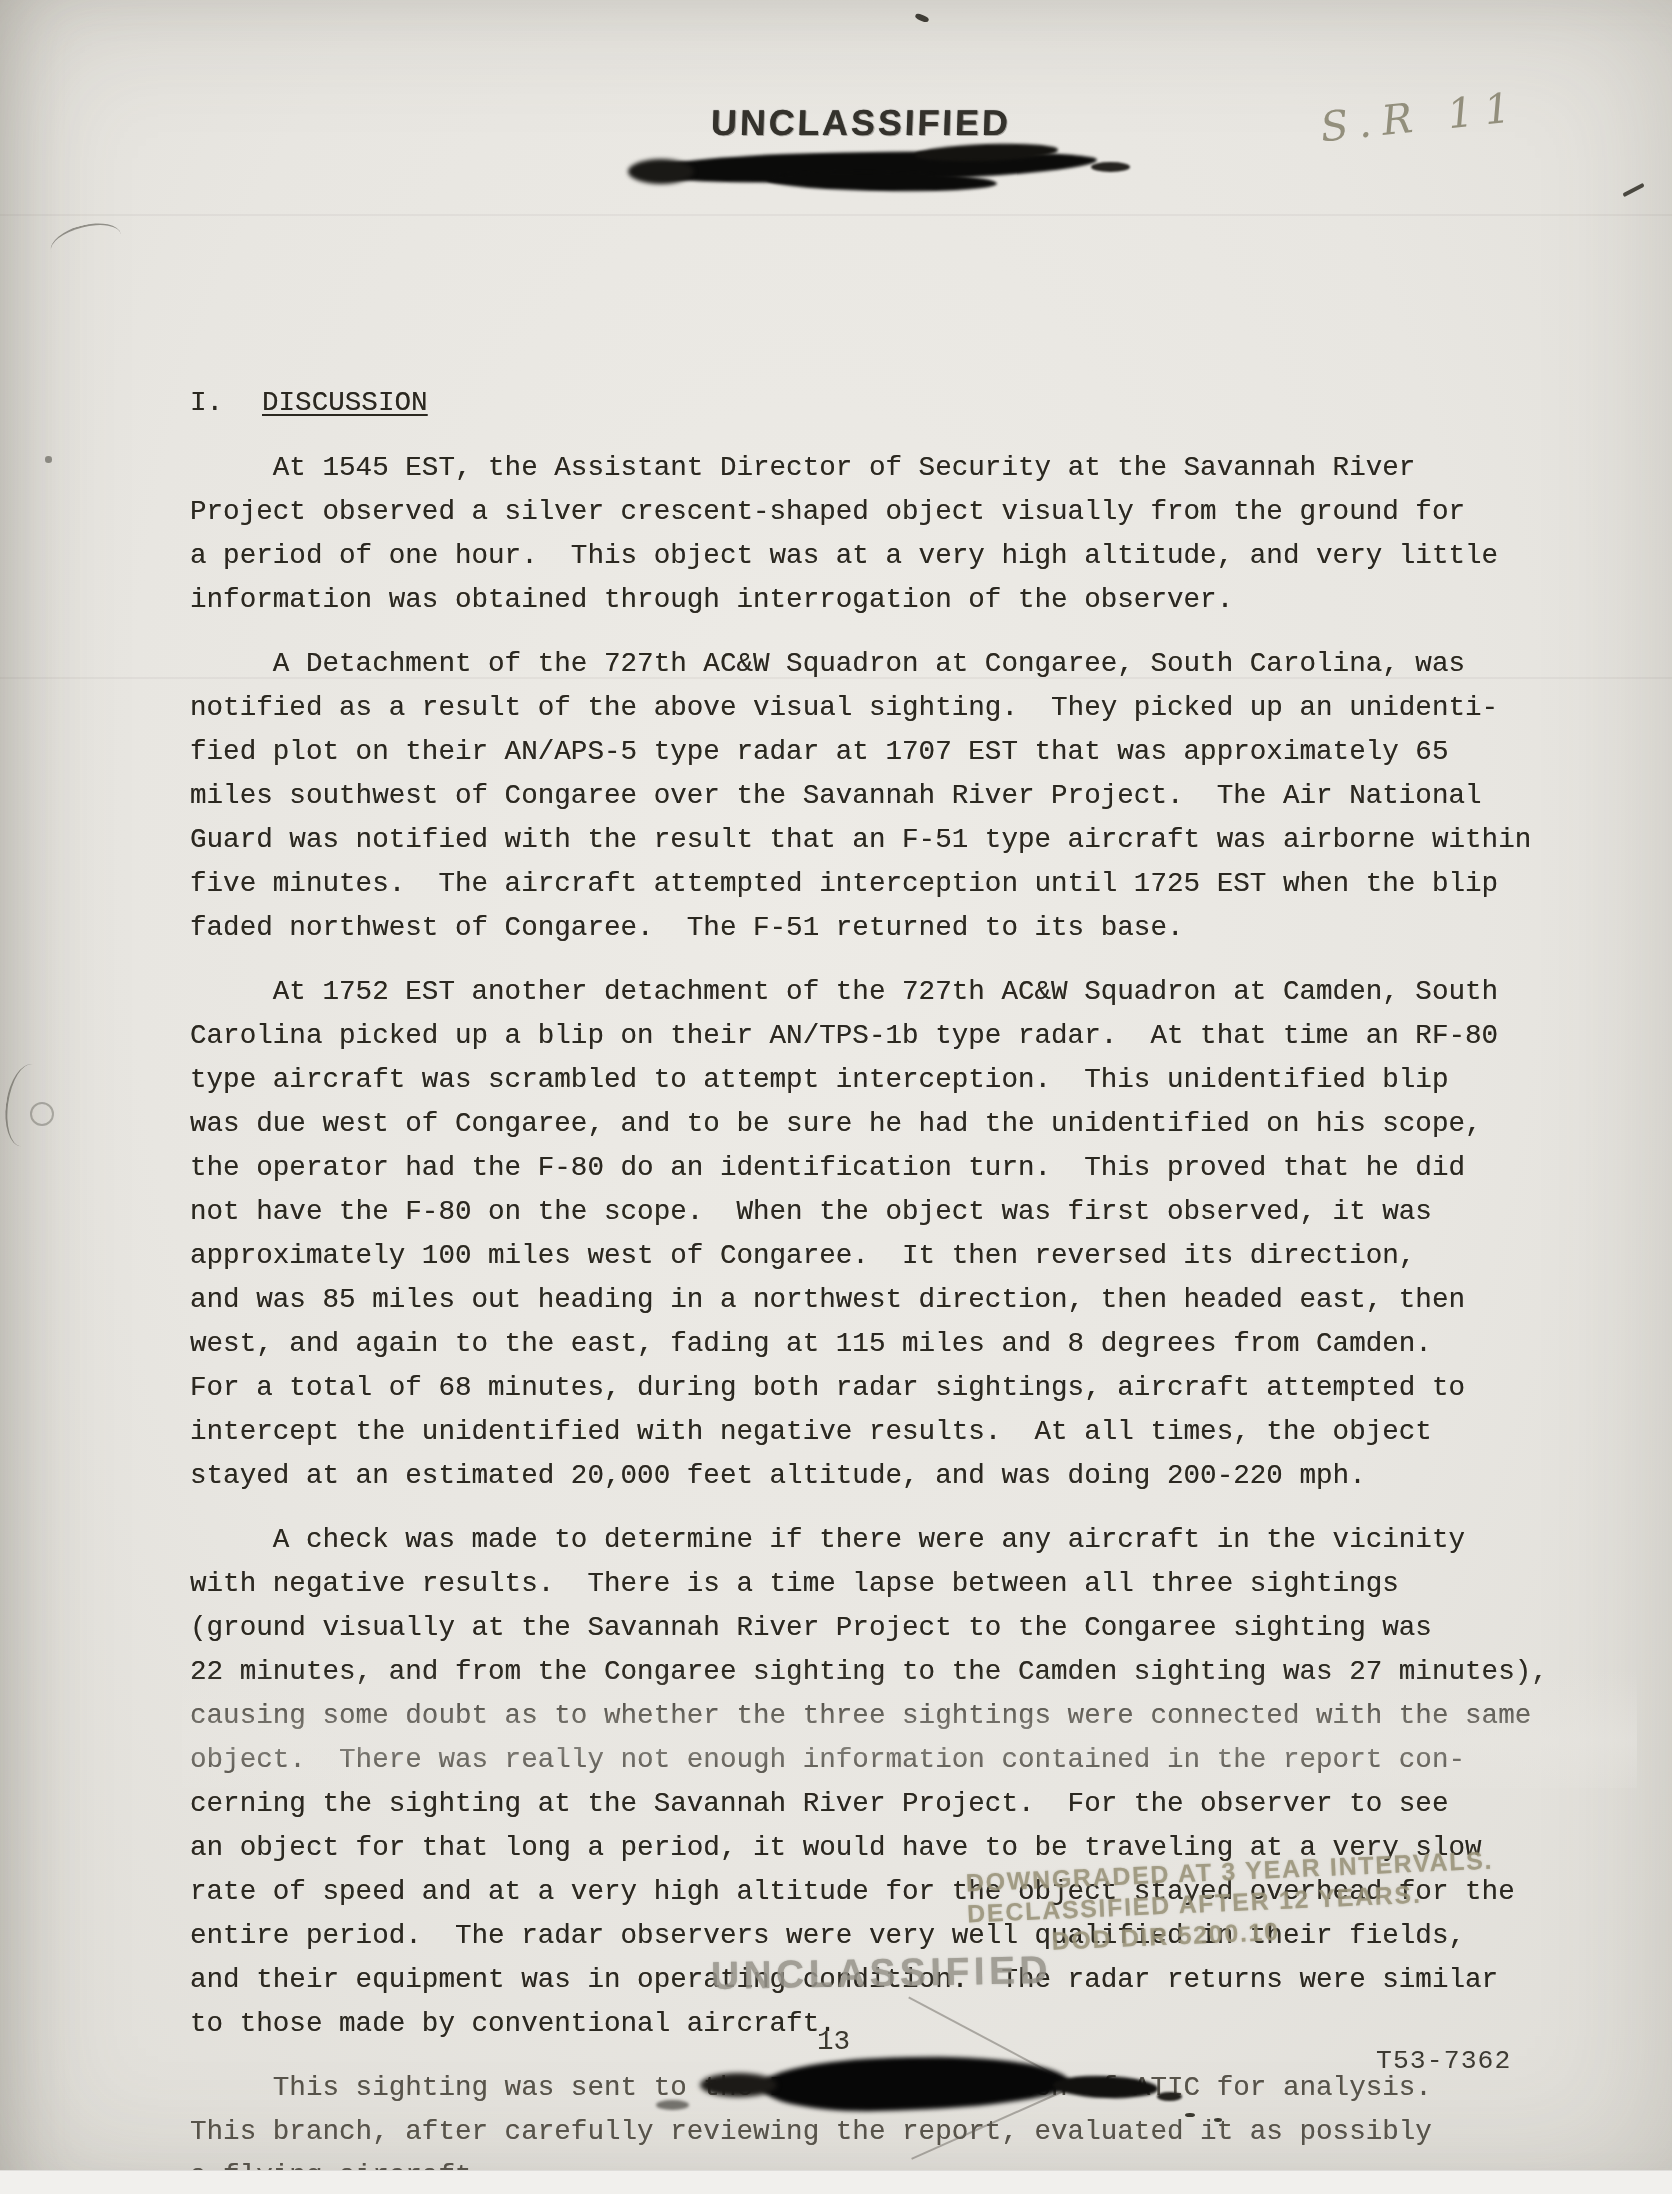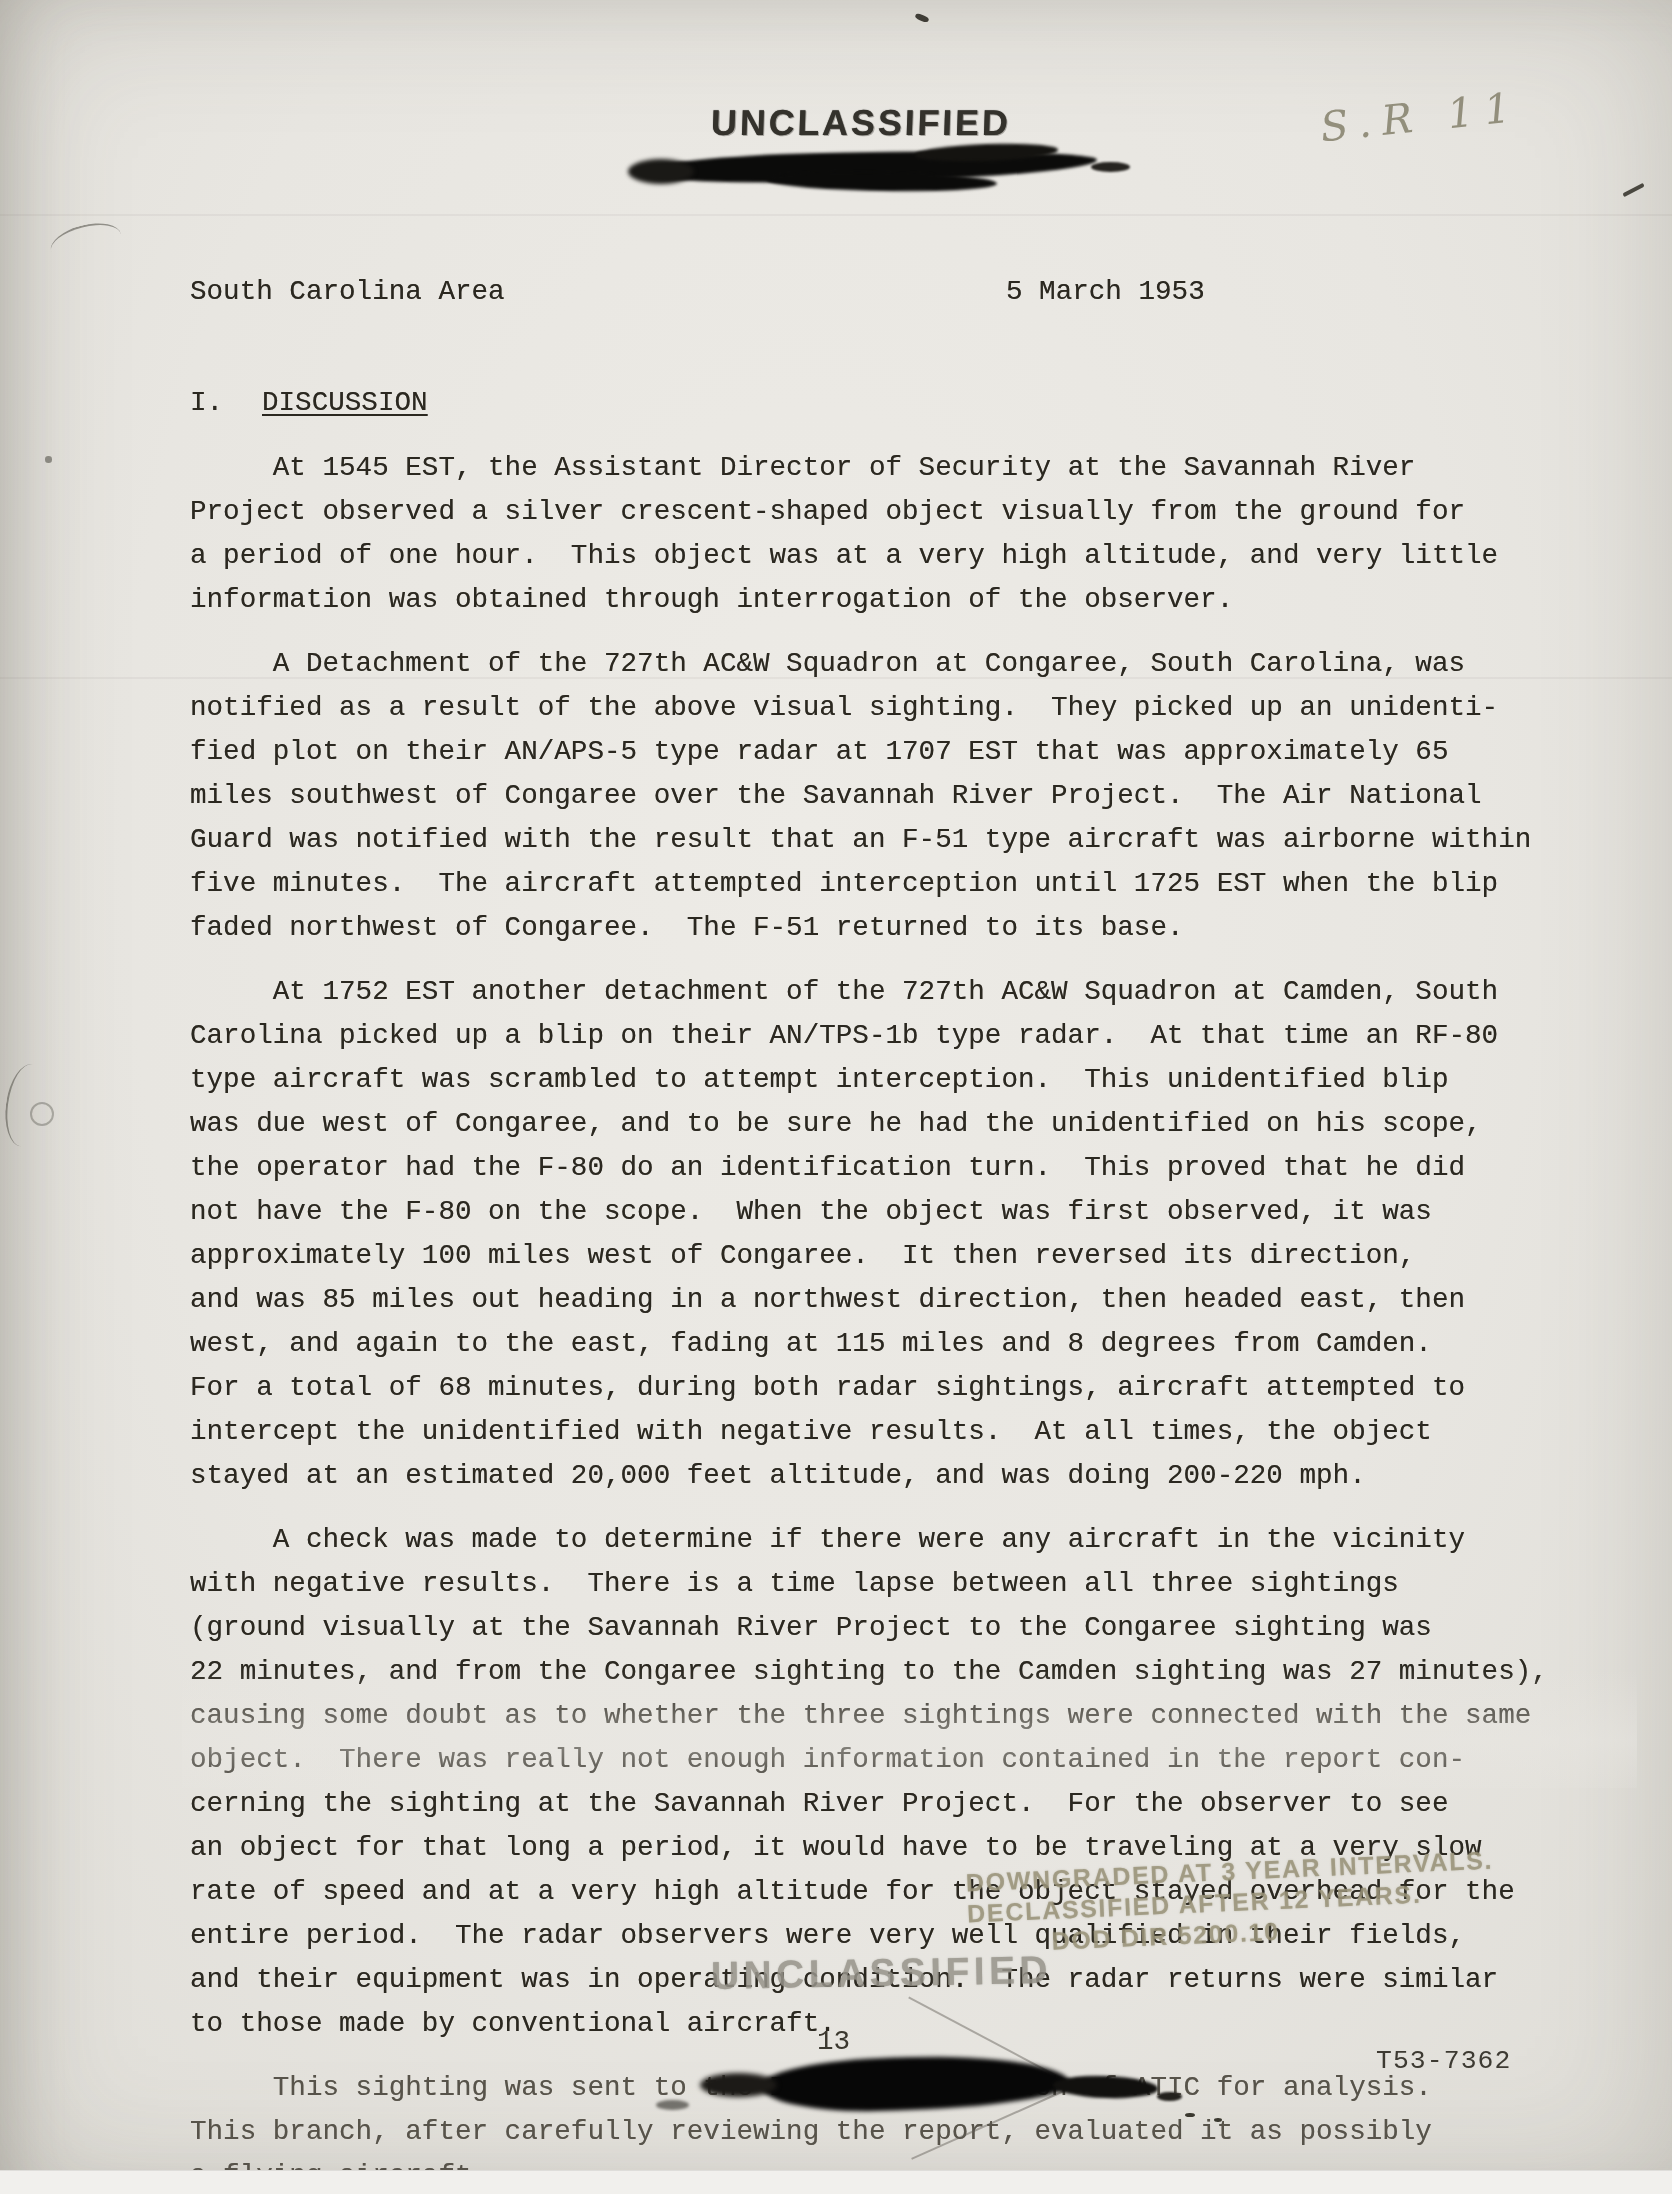--- a/index.html
+++ b/index.html
@@ -115,24 +115,20 @@
   <div class="smear-top">
     <div class="blob st1"></div>
     <div class="blob st2"></div>
     <div class="blob st3"></div>
     <div class="blob st4"></div>
     <div class="blob st5"></div>
   </div>
 
   <div class="handnote">S.R 11</div>
 
-  <div class="doc-header">
-    <span>South Carolina Area</span>
-    <span class="date">5 March 1953</span>
-  </div>
 
   <div class="body">
 
     <div class="section">
       <div class="heading">
         <span class="numeral">I.</span>
         <span class="title">DISCUSSION</span>
       </div>
       <div class="para">     At 1545 EST, the Assistant Director of Security at the Savannah River
 Project observed a silver crescent-shaped object visually from the ground for

